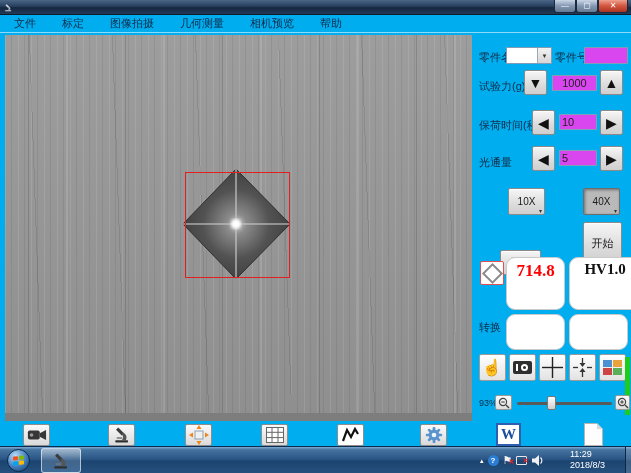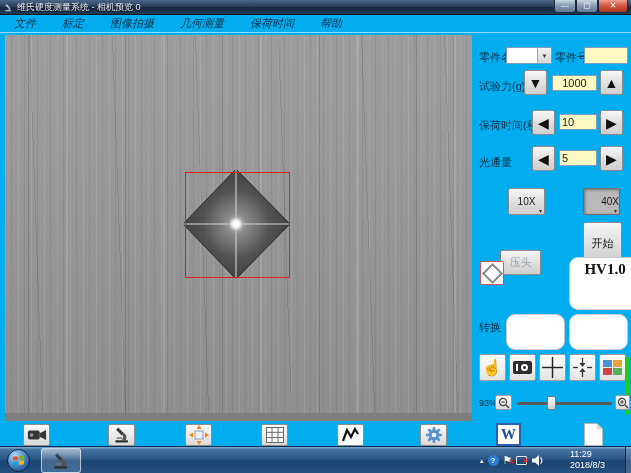--- a/index.html
+++ b/index.html
@@ -12,41 +12,41 @@
   .title-icon{width:9px;height:9px;margin:0 4px 0 4px;}
   .title-text{font-size:9px;color:#e9eff7;text-shadow:0 1px 1px #000;white-space:nowrap;}
   .winbtns{position:absolute;right:3px;top:0;display:flex;}
   .winbtn{width:20px;height:12px;margin-left:0;border:1px solid #1b2a3e;border-top:none;
     border-radius:0 0 3px 3px;display:flex;align-items:center;justify-content:center;
     font-size:8px;line-height:8px;color:#fff;background:linear-gradient(#cdd9e8,#7e93ad 50%,#5d7violet190 55%,#6b8099);}
   .winbtn.minmax{background:linear-gradient(#c9d6e6,#8497b1 50%,#657a94);}
   .winbtn.close{background:linear-gradient(#f0a08e,#d2543e 50%,#aa3521);width:28px;}
   
   .menubar{position:absolute;left:0;top:14px;width:631px;height:19px;display:flex;align-items:center;
-    gap:26px;padding-left:14px;box-sizing:border-box;border-bottom:1px solid rgba(255,255,255,.55);font-style:italic;}
+    gap:26px;padding-left:14px;box-sizing:border-box;border-bottom:1px solid rgba(255,255,255,.55);}
   .menu-item{font-size:11px;color:#0e2b4a;cursor:default;}
   
   .viewport{position:absolute;left:5px;top:35px;width:467px;height:378px;overflow:hidden;
     background-color:#969696;
     background-image:
       repeating-linear-gradient(90deg, rgba(255,255,255,.10) 0 1px, transparent 1px 6px, rgba(0,0,0,.07) 6px 7px, transparent 7px 13px),
       repeating-linear-gradient(90deg, transparent 0 23px, rgba(0,0,0,.14) 23px 24px, transparent 24px 61px, rgba(255,255,255,.13) 61px 63px, transparent 63px 97px),
       repeating-linear-gradient(88deg, transparent 0 37px, rgba(0,0,0,.10) 37px 38px, transparent 38px 83px),
       linear-gradient(180deg,#9d9d9d,#8f8f8f);}
   .indent-svg{position:absolute;left:175px;top:131px;}
   .roi-box{position:absolute;left:180px;top:137px;width:103px;height:104px;border:1px solid #e31e1e;}
   .scalebar{position:absolute;left:335px;top:342px;width:130px;height:23px;background:#fff;
     display:flex;flex-direction:column;align-items:center;}
   .scale-bracket{margin-top:3px;width:112px;height:5px;border-top:1px solid #2ba3e8;
     border-left:1px solid #2ba3e8;border-right:1px solid #2ba3e8;}
   .scale-text{font-size:8px;color:#2ba3e8;margin-top:1px;}
   .graystrip{position:absolute;left:5px;top:413px;width:467px;height:8px;background:#7d7d7d;}
   
   .lbl{position:absolute;font-size:11px;color:#102c49;white-space:nowrap;}
-  .field{position:absolute;background:#fef9c3;border:1px solid #7f9db9;font-size:11px;color:#222;
+  .field{position:absolute;background:#d946ef;border:1px solid #7f9db9;font-size:11px;color:#222;
     padding:0 2px;box-sizing:border-box;font-family:"Liberation Sans",sans-serif;}
   .combo{position:absolute;background:#fff;border:1px solid #7f9db9;box-sizing:border-box;}
   .combo .drop{position:absolute;right:0;top:0;bottom:0;width:13px;background:linear-gradient(#f2f2f2,#d6d6d6);
     border-left:1px solid #9ab;display:flex;align-items:center;justify-content:center;font-size:6px;color:#333;}
   .btn3d{position:absolute;background:linear-gradient(#f6f6f6,#dcdcdc 60%,#cfcfcf);border:1px solid #8a8a8a;
     border-radius:2px;box-shadow:inset 0 1px 0 #fff;display:flex;align-items:center;justify-content:center;
     font-size:11px;color:#1a1a1a;box-sizing:border-box;cursor:default;}
   .btn-pressed{background:#b9b9b9;box-shadow:inset 1px 1px 3px rgba(0,0,0,.4);border-color:#6d6d6d;}
   .arrow-glyph{font-size:14px;line-height:14px;color:#111;}
   .corner-caret{position:absolute;right:2px;bottom:0px;font-size:6px;color:#333;}
@@ -99,40 +99,39 @@
 <body>
 
 <div class="win">
 
   <div class="titlebar">
     <svg class="title-icon" viewBox="0 0 24 24">
       <rect x="3" y="19" width="16" height="3" rx="1" fill="#cfd8e4"></rect>
       <path d="M7 3 L14 10 L11 13 L4 6 Z" fill="#cfd8e4"></path>
       <path d="M13 9 C17 11 18 14 16 18 L11 18 C13 14 13 12 10 10 Z" fill="#aebdd0"></path>
     </svg>
-    <span class="title-text">维氏硬度测量系统 - 相机预览 0</span>
     <div class="winbtns">
       <div class="winbtn minmax">
           <span>—</span>
         </div>
       <div class="winbtn minmax">
           <span>▢</span>
         </div>
       <div class="winbtn close">
           <span>✕</span>
         </div>
     </div>
   </div>
 
   <nav class="menubar">
     <span class="menu-item">文件</span>
     <span class="menu-item">标定</span>
     <span class="menu-item">图像拍摄</span>
     <span class="menu-item">几何测量</span>
-    <span class="menu-item">保荷时间</span>
+    <span class="menu-item">相机预览</span>
     <span class="menu-item">帮助</span>
   </nav>
 
   <div class="viewport">
     <svg class="indent-svg" width="113" height="116" viewBox="0 0 113 116">
       <defs>
         <radialGradient id="indg" cx="50%" cy="50%" r="62%">
           <stop offset="0%" stop-color="#cfcfcf"></stop>
           <stop offset="15%" stop-color="#8a8a8a"></stop>
           <stop offset="50%" stop-color="#525252"></stop>
@@ -183,34 +182,37 @@
     </div>
   <input class="field" style="left: 559px; top: 150px; width: 38px; height: 16px;" value="5">
   <div class="btn3d" style="left:600px;top:146px;width:23px;height:25px;">
     <span class="arrow-glyph">▶</span>
     </div>
 
   <div class="btn3d" style="left:508px;top:188px;width:37px;height:27px;font-size:10px;">
     <span>10X</span>
       <span class="corner-caret">▾</span>
     </div>
-  <div class="btn3d btn-pressed" style="left:583px;top:188px;width:37px;height:27px;font-size:10px;justify-content:flex-end;">
+  <div class="btn3d btn-pressed" style="left:583px;top:188px;width:37px;height:27px;font-size:10px;">
     <span>40X</span>
       <span class="corner-caret">▾</span>
     </div>
 
   <div class="btn3d" style="left:500px;top:222px;width:41px;height:25px;color:#9aa6b2;margin-top:28px;">
     <span>压头</span>
     </div>
   <div class="btn3d" style="left:583px;top:222px;width:39px;height:42px;">
     <span>开始</span>
     </div>
 
   <div class="btn3d" style="left:480px;top:261px;width:24px;height:24px;border:1px solid #e05050;background:#fff;">
     <span style="display:block;width:11px;height:11px;border:2px solid #8a8a8a;transform:rotate(45deg);"></span>
+  </div>
+  <div class="whitebox" style="left:506px;top:257px;width:59px;height:53px;">
+    <div class="hv-num">714.8</div>
   </div>
   <div class="whitebox" style="left:569px;top:257px;width:72px;height:53px;">
     <div class="hv-scale">HV1.0</div>
   </div>
 
   <span class="lbl" style="left:479px;top:320px;">转换</span>
   <div class="whitebox" style="left:506px;top:314px;width:59px;height:36px;">
     <span></span></div>
   <div class="whitebox" style="left:569px;top:314px;width:59px;height:36px;">
     <span></span></div>

